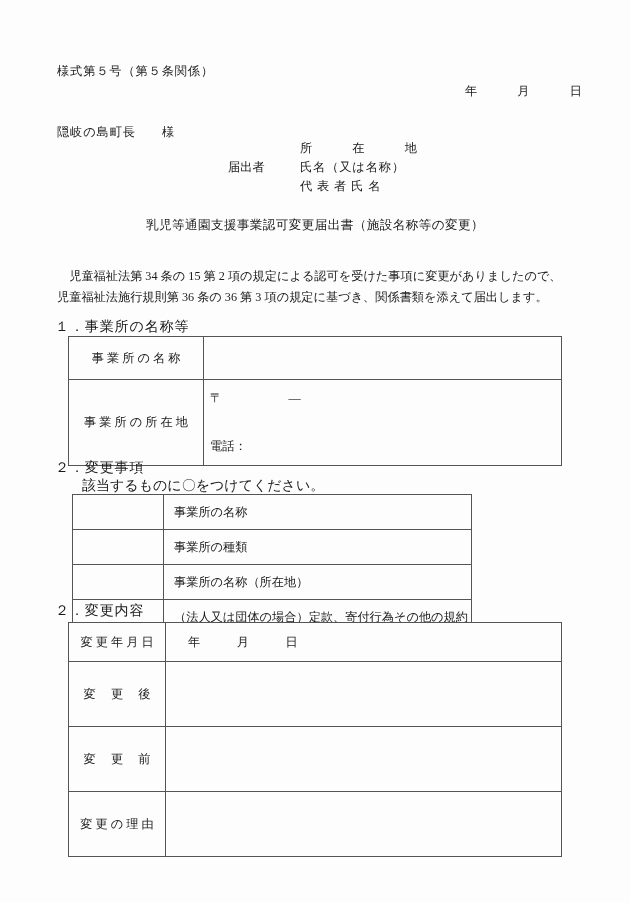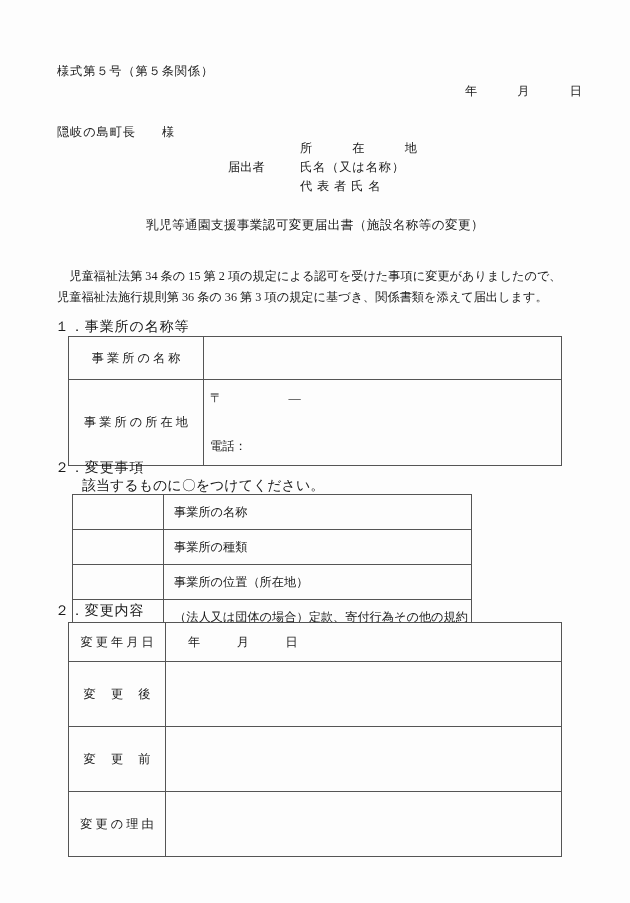--- a/index.html
+++ b/index.html
@@ -162,21 +162,21 @@
       <tr>
         <td class="mark"></td>
         <td class="item">事業所の名称</td>
       </tr>
       <tr>
         <td class="mark"></td>
         <td class="item">事業所の種類</td>
       </tr>
       <tr>
         <td class="mark"></td>
-        <td class="item">事業所の位置（所在地）</td>
+        <td class="item">事業所の名称（所在地）</td>
       </tr>
       <tr>
         <td class="mark"></td>
         <td class="item">（法人又は団体の場合）定款、寄付行為その他の規約</td>
       </tr>
     </tbody>
   </table>
 
   <div class="abs sec-head sp1" id="sec3-head">２．変更内容</div>
 

